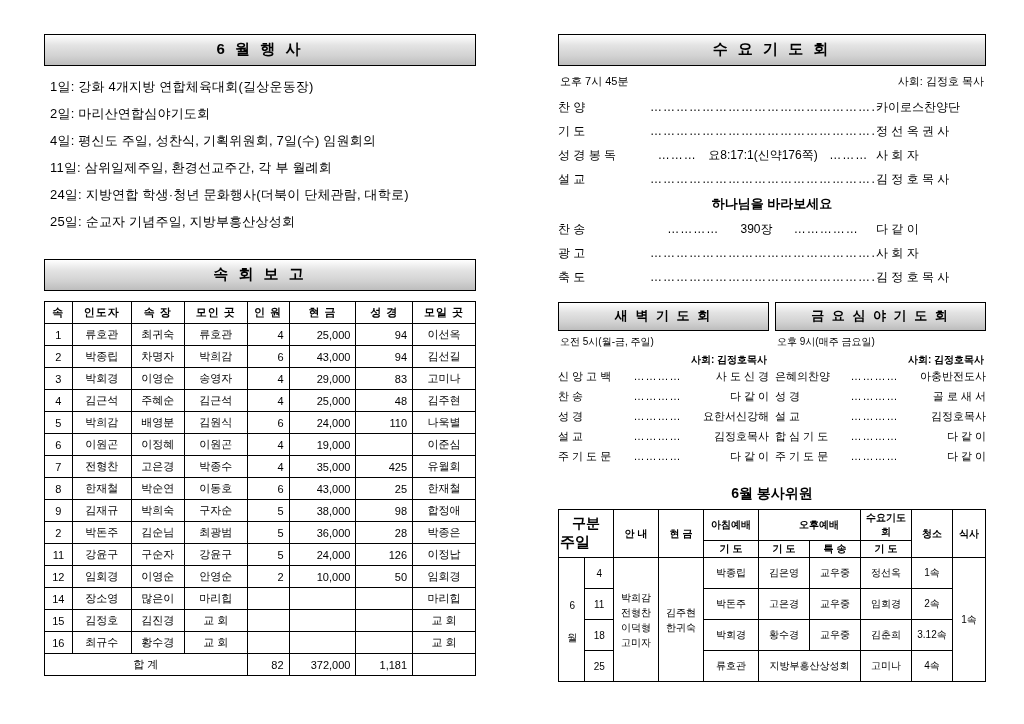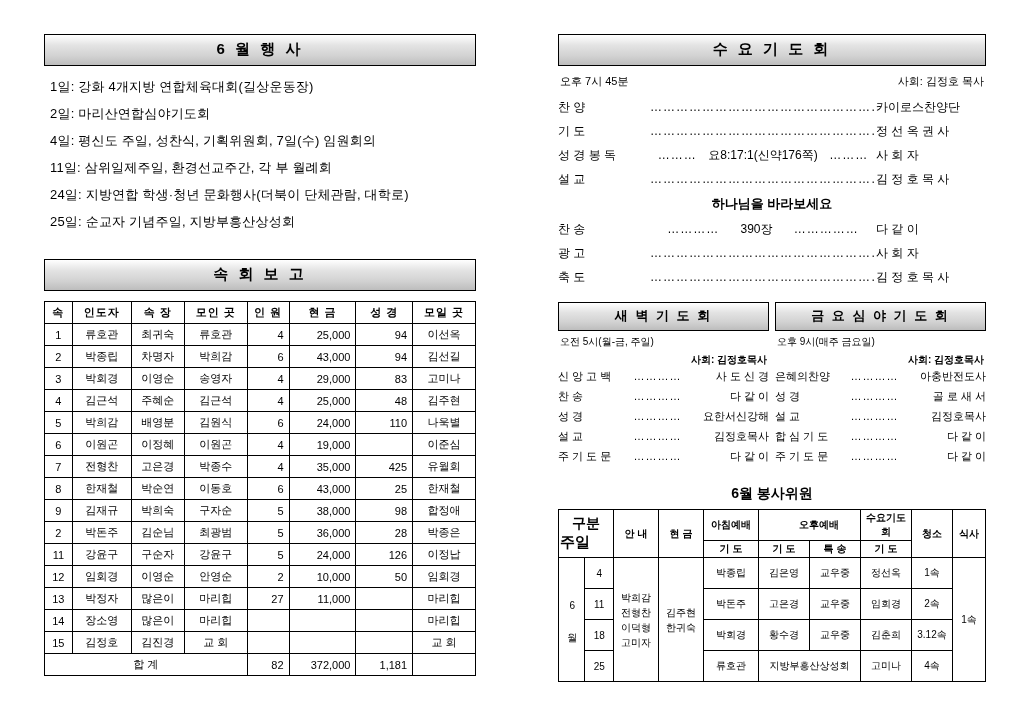--- a/index.html
+++ b/index.html
@@ -221,43 +221,43 @@
             <td>12</td>
             <td>임회경</td>
             <td>이영순</td>
             <td>안영순</td>
             <td class="r">2</td>
             <td class="r">10,000</td>
             <td class="r">50</td>
             <td>임회경</td>
           </tr>
         <tr>
-            <td>13</td>
-            <td>박정자</td>
-            <td>많은이</td>
-            <td>마리힙</td>
-            <td class="r">27</td>
-            <td class="r">11,000</td>
-            <td class="r"></td>
-            <td>마리힙</td>
-          </tr>
-        <tr>
             <td>14</td>
             <td>장소영</td>
             <td>많은이</td>
             <td>마리힙</td>
             <td class="r"></td>
             <td class="r"></td>
             <td class="r"></td>
             <td>마리힙</td>
           </tr>
         <tr>
             <td>15</td>
             <td>김정호</td>
             <td>김진경</td>
+            <td>교 회</td>
+            <td class="r"></td>
+            <td class="r"></td>
+            <td class="r"></td>
+            <td>교 회</td>
+          </tr>
+        <tr>
+            <td>16</td>
+            <td>최규수</td>
+            <td>황수경</td>
             <td>교 회</td>
             <td class="r"></td>
             <td class="r"></td>
             <td class="r"></td>
             <td>교 회</td>
           </tr>
         <tr class="sumrow">
           <td colspan="4">합        계</td>
           <td class="r">82</td>
           <td class="r">372,000</td>

